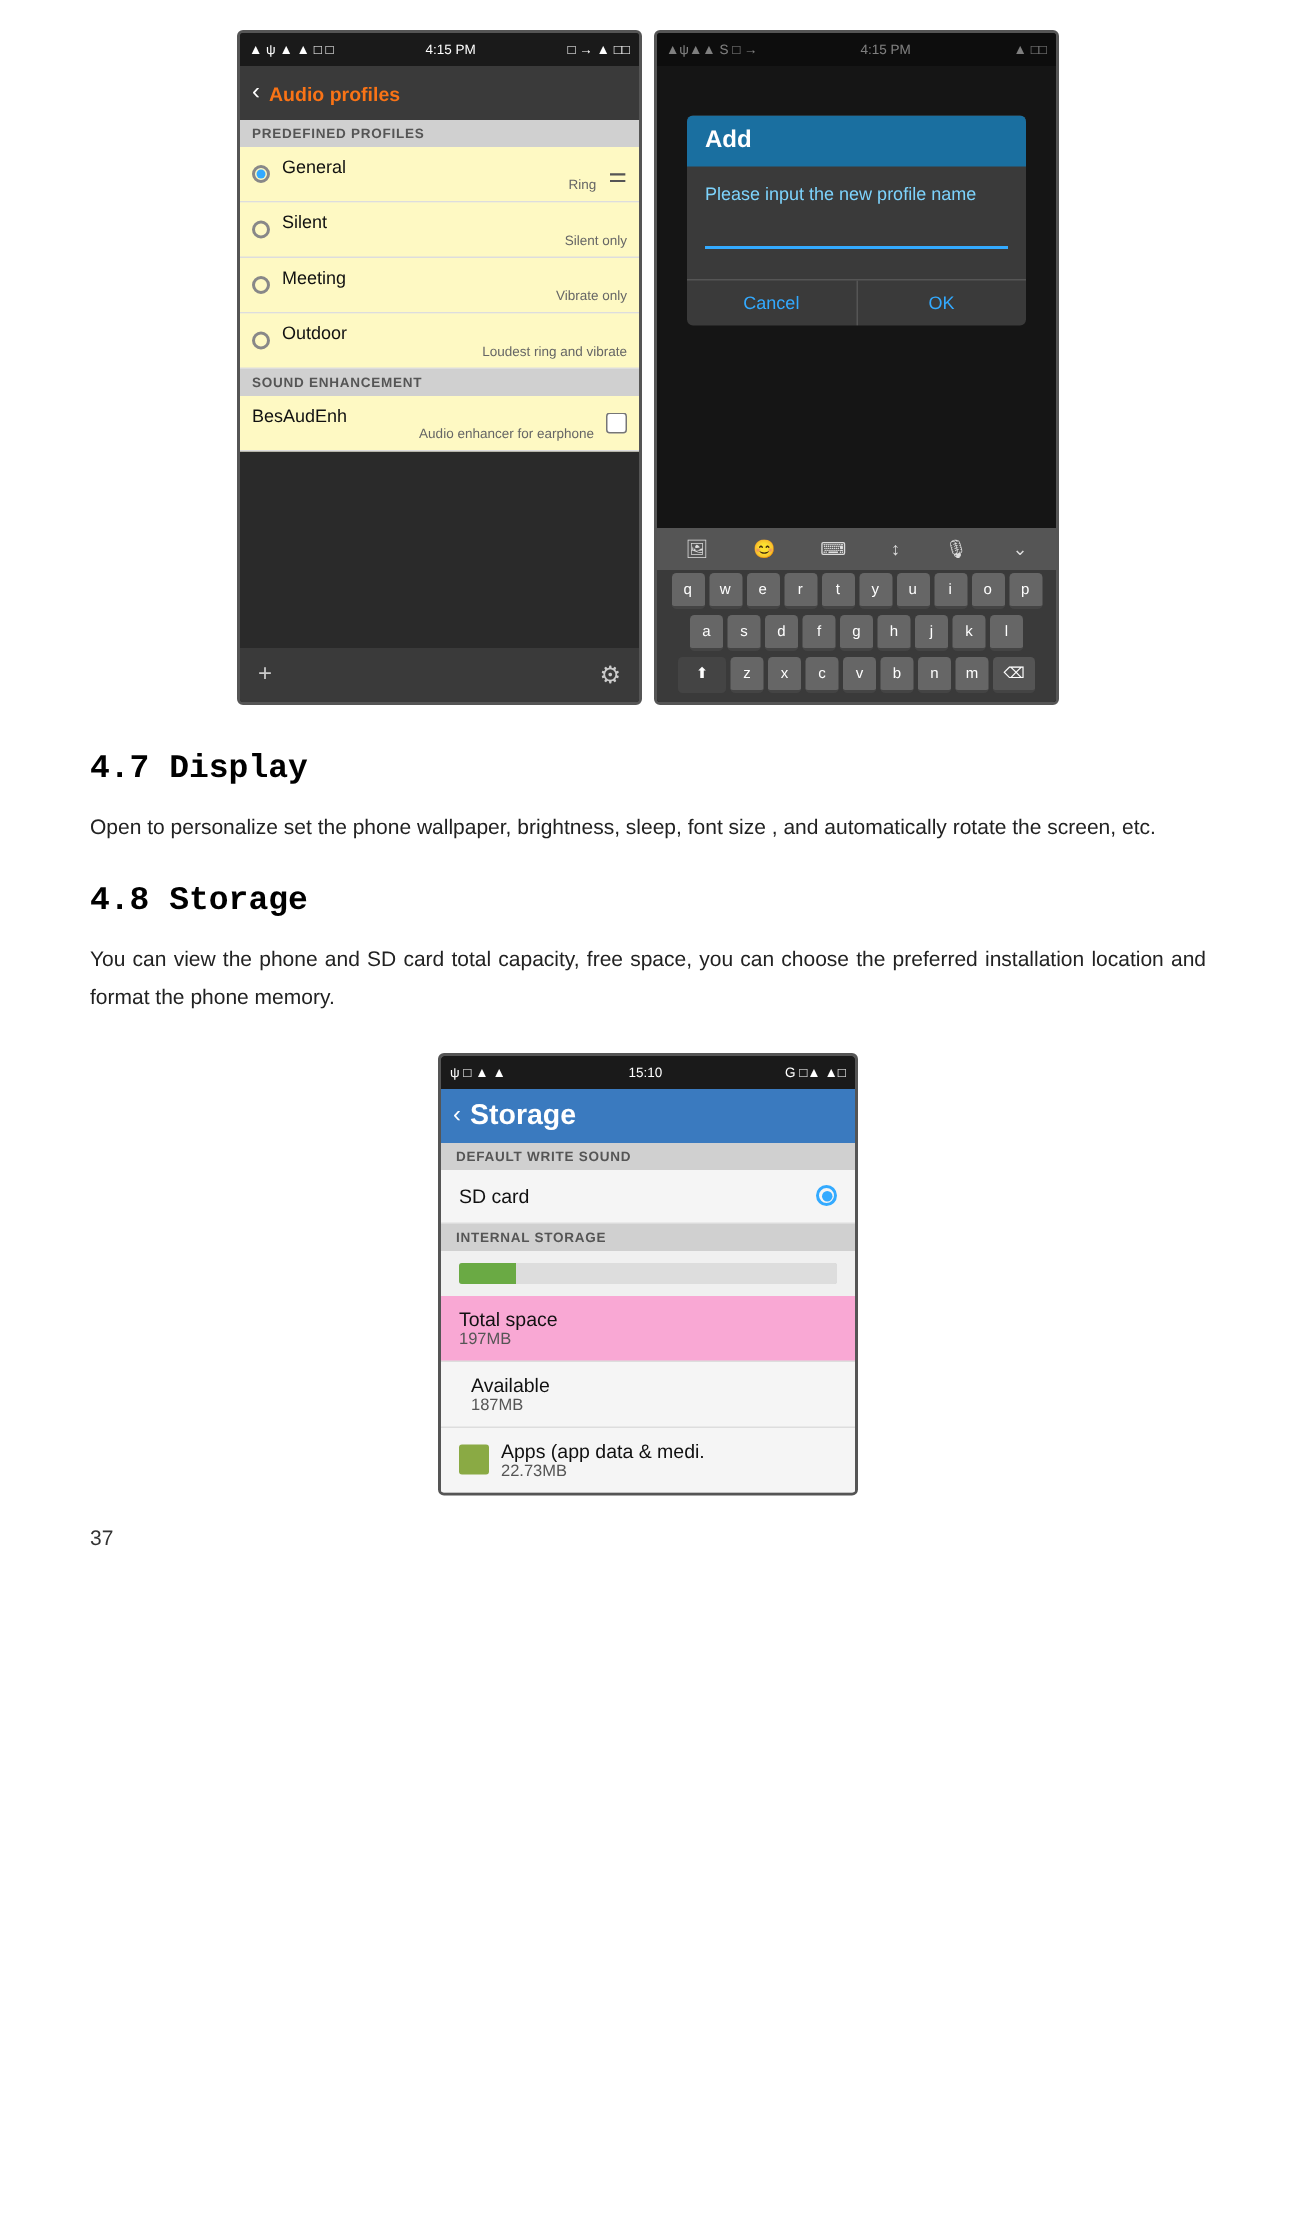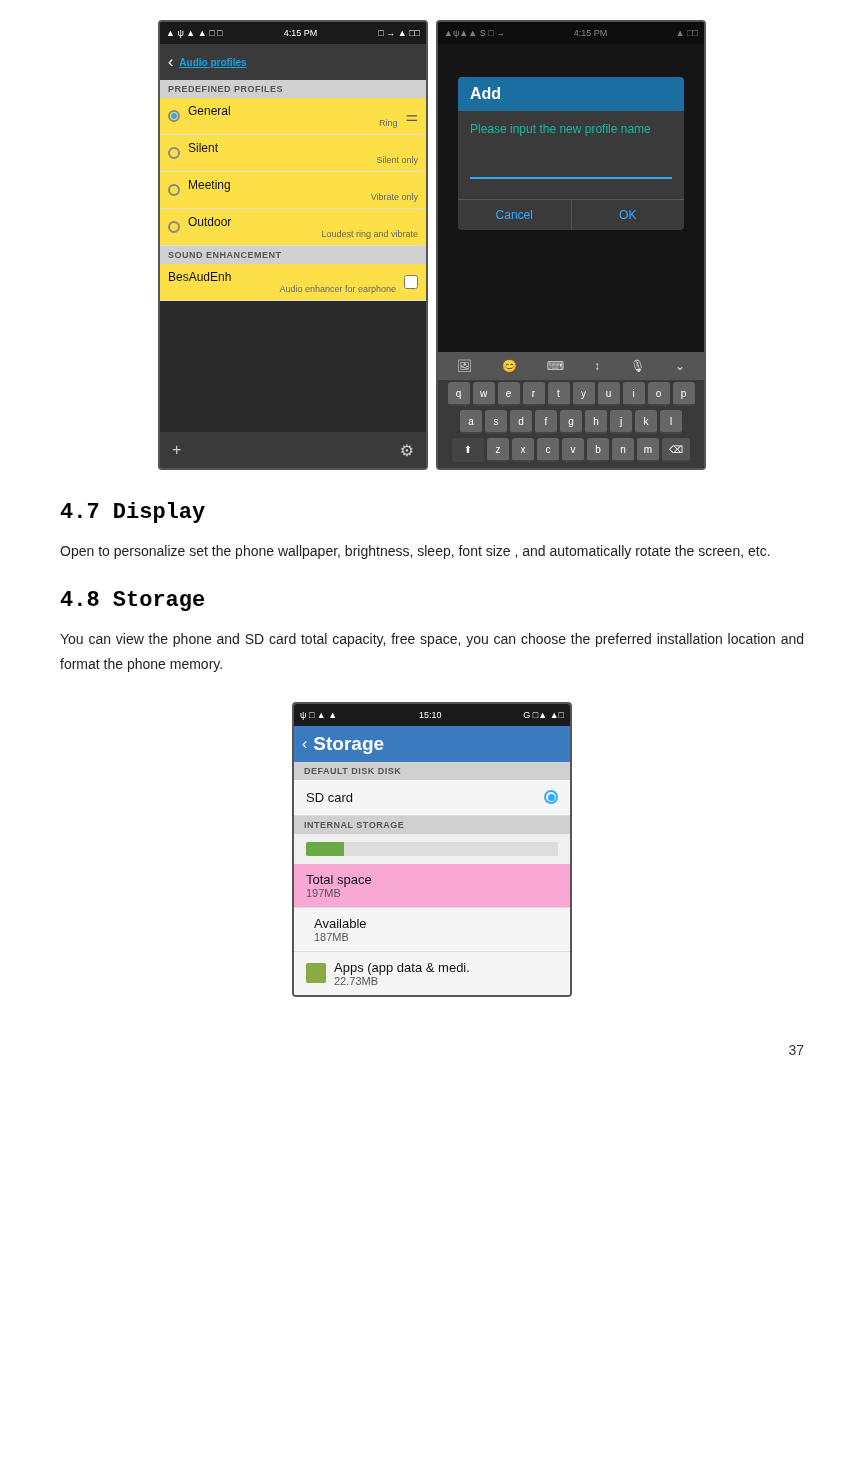--- a/index.html
+++ b/index.html
@@ -52,44 +52,43 @@
       display: flex;
       align-items: center;
       padding: 0 8px;
       gap: 6px;
     }
     .app-bar-back {
       color: #fff;
       font-size: 16px;
     }
     .app-bar-title {
-      color: #0ea5e9;
-      font-size: 10px;
+      color: #f97316;
+      font-size: 13px;
       font-weight: bold;
-      text-decoration: underline;
     }
 
     
     .profiles-content {
       background: #e8e8e8;
       flex: 1;
       overflow: hidden;
     }
 
     .section-header {
       background: #d0d0d0;
       padding: 4px 8px;
       font-size: 9px;
       color: #555;
       font-weight: bold;
       letter-spacing: 0.5px;
     }
 
     .profile-item {
-      background: #fde047;
+      background: #fef9c3;
       padding: 6px 8px;
       border-bottom: 1px solid #ddd;
       display: flex;
       align-items: center;
       gap: 8px;
     }
     .profile-item-info { flex: 1; }
     .profile-name { font-size: 12px; color: #111; }
     .profile-desc { font-size: 9px; color: #666; text-align: right; }
     .radio-btn {
@@ -153,23 +152,23 @@
       color: #fff;
       font-size: 16px;
       font-weight: bold;
     }
 
     .dialog-body {
       padding: 10px 12px;
     }
 
     .dialog-prompt {
-      color: #14b8a6;
+      color: #7dd3fc;
       font-size: 12px;
-      margin-bottom: 20px;
+      margin-bottom: 8px;
       line-height: 1.4;
     }
 
     .dialog-input {
       width: 100%;
       background: transparent;
       border: none;
       border-bottom: 2px solid #33aaff;
       color: #fff;
       font-size: 12px;
@@ -357,22 +356,22 @@
     }
     .apps-color-block {
       width: 20px; height: 20px;
       background: #8aaa44;
       border-radius: 2px;
       flex-shrink: 0;
     }
 
     
     .page-number {
-      text-align: right;
-      margin-top: 45px;
+      text-align: left;
+      margin-top: 20px;
       font-size: 14px;
       color: #333;
     }
   </style>
 </head>
 <body>
 
 <div class="page-content">
 
   <div class="screenshot-row">
@@ -535,21 +534,21 @@
           <span>G □▲ ▲□</span>
         </div>
 
         <div class="storage-app-bar">
           <span style="color:#fff;font-size:16px;">‹</span>
           <span class="storage-app-title">Storage</span>
         </div>
 
         <div class="storage-content">
 
-          <div class="storage-section-header">DEFAULT DISK DISK</div>
+          <div class="storage-section-header">DEFAULT WRITE SOUND</div>
           <div class="storage-item">
             <span class="storage-item-label">SD card</span>
             <div class="storage-radio-on"></div>
           </div>
 
           <div class="storage-section-header">INTERNAL STORAGE</div>
 
           <div class="progress-bar-wrap">
             <div class="progress-bar-bg">
               <div class="progress-bar-fill" style="width:15%;"></div>

